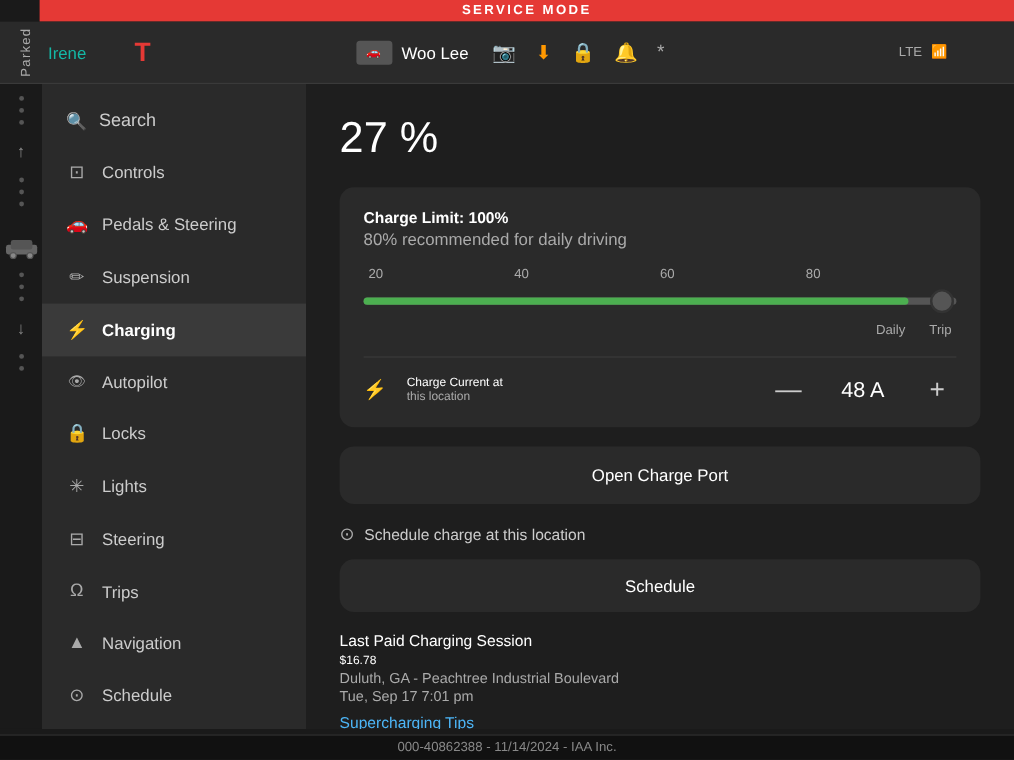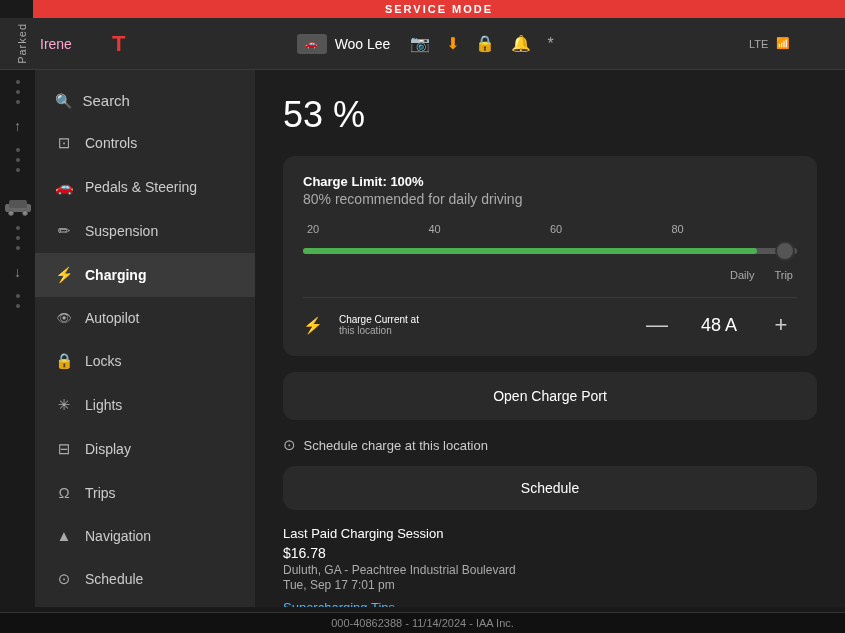--- a/index.html
+++ b/index.html
@@ -42,21 +42,21 @@
     }
     .parked-label {
       font-size: 11px;
       color: #aaa;
       writing-mode: vertical-rl;
       transform: rotate(180deg);
       letter-spacing: 1px;
     }
     .user-name {
       font-size: 14px;
-      color: #f9a8d4;
+      color: #14b8a6;
       font-weight: 500;
     }
     .tesla-logo {
       font-size: 22px;
       color: #e53935;
       font-weight: bold;
     }
     .header-center {
       flex: 1;
       display: flex;
@@ -343,21 +343,21 @@
     .last-session {
       margin-top: 8px;
     }
     .last-session-title {
       font-size: 13px;
       color: #fff;
       font-weight: 500;
       margin-bottom: 4px;
     }
     .last-session-amount {
-      font-size: 14px;
+      font-size: 10px;
       color: #fff;
       margin-bottom: 2px;
     }
     .last-session-location {
       font-size: 12px;
       color: #aaa;
       margin-bottom: 1px;
     }
     .last-session-date {
       font-size: 12px;
@@ -475,21 +475,21 @@
     <div class="sidebar-item">
       <span class="icon">🔒</span>
       <span>Locks</span>
     </div>
     <div class="sidebar-item">
       <span class="icon">✳</span>
       <span>Lights</span>
     </div>
     <div class="sidebar-item">
       <span class="icon">⊟</span>
-      <span>Display</span>
+      <span>Steering</span>
     </div>
     <div class="sidebar-item">
       <span class="icon">Ω</span>
       <span>Trips</span>
     </div>
     <div class="sidebar-item">
       <span class="icon">▲</span>
       <span>Navigation</span>
     </div>
     <div class="sidebar-item">
@@ -497,21 +497,21 @@
       <span>Schedule</span>
     </div>
     <div class="sidebar-item">
       
       
     </div>
   </div>
 
   <div class="main-content">
 
-    <div class="battery-percent">53 %</div>
+    <div class="battery-percent">27 %</div>
 
     <div class="charge-card">
       <div class="charge-limit-label">Charge Limit: 100%</div>
       <div class="charge-rec">80% recommended for daily driving</div>
 
       <div class="slider-labels">
         <span>20</span>
         <span>40</span>
         <span>60</span>
         <span>80</span>

